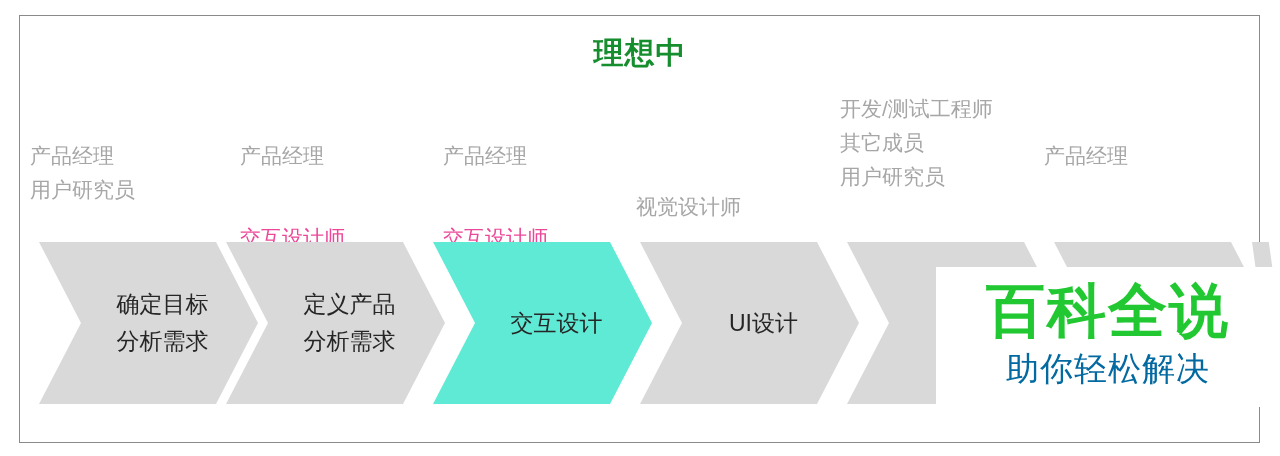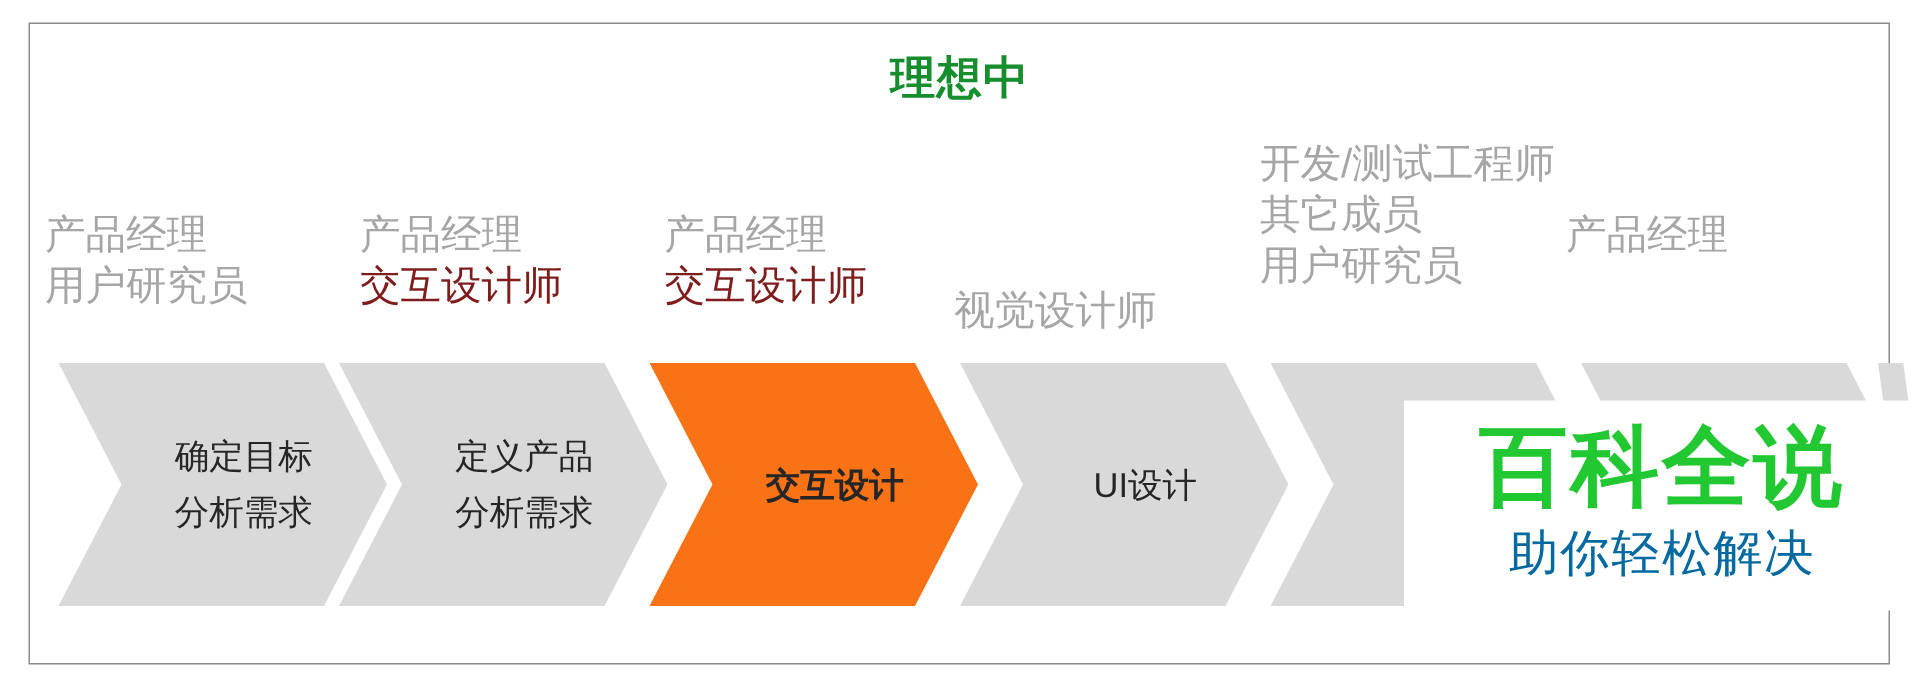--- a/index.html
+++ b/index.html
@@ -39,45 +39,45 @@
     text-align: center;
     font-size: 30px;
     font-weight: bold;
     color: #168e2e;
     letter-spacing: 1px;
     line-height: 1;
   }
   
   .role-col {
     position: absolute;
-    font-size: 27px;
+    font-size: 21px;
     color: #a6a6a6;
     line-height: 34px;
     white-space: nowrap;
   }
   .role-col .line { display: block; }
-  .role-col .line.accent { color: #7f1d1d; }
+  .role-col .line.accent { color: #ec4899; margin-top: 48px; }
 
   
   .chevron {
     position: absolute;
     top: 242px;
     height: 162px;
     background: #d9d9d9;
     -webkit-clip-path: polygon(0 0, calc(100% - 42px) 0, 100% 50%, calc(100% - 42px) 100%, 0 100%, 42px 50%);
     clip-path: polygon(0 0, calc(100% - 42px) 0, 100% 50%, calc(100% - 42px) 100%, 0 100%, 42px 50%);
     display: flex;
     align-items: center;
     justify-content: center;
   }
   .chevron.first {
     -webkit-clip-path: polygon(0 0, calc(100% - 42px) 0, 100% 50%, calc(100% - 42px) 100%, 0 100%, 42px 50%);
     clip-path: polygon(0 0, calc(100% - 42px) 0, 100% 50%, calc(100% - 42px) 100%, 0 100%, 42px 50%);
   }
-  .chevron.active { background: #f97316; font-weight: bold; }
+  .chevron.active { background: #5eead4; }
   .chev-label {
     font-size: 23px;
     color: #262626;
     line-height: 37px;
     text-align: center;
     padding-left: 28px;
     white-space: nowrap;
   }
   .chev-label .l { display: block; }
 

